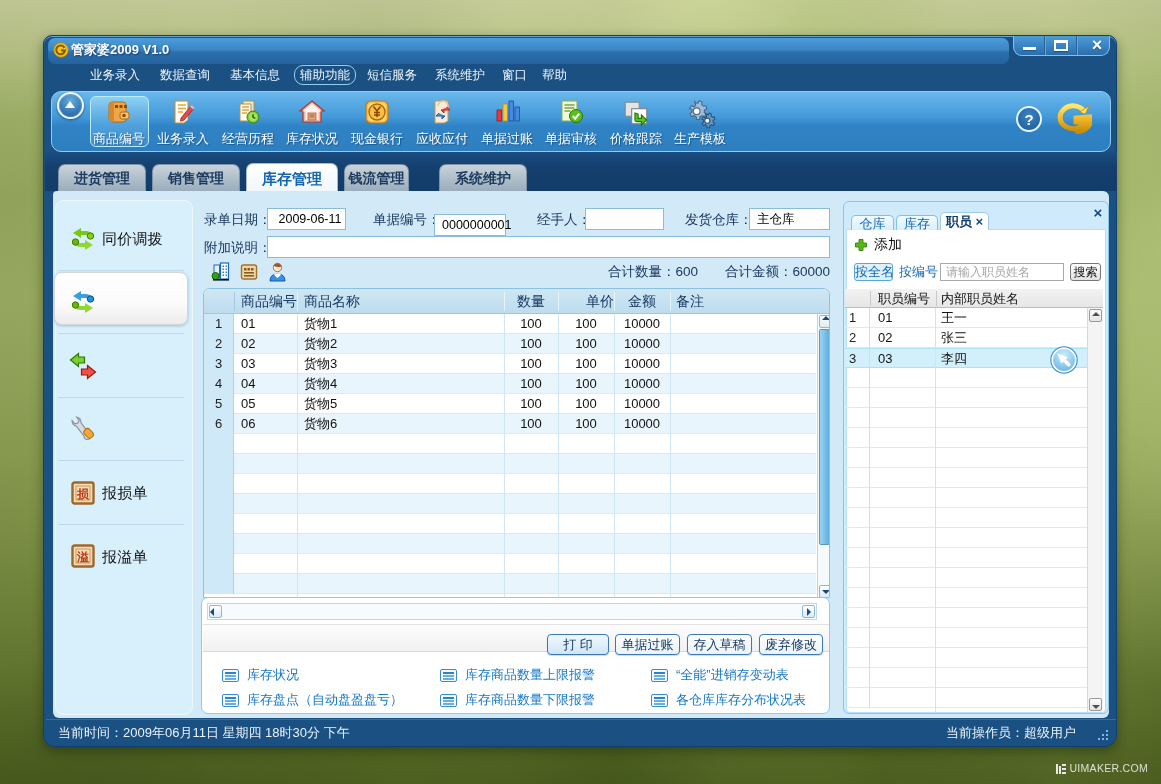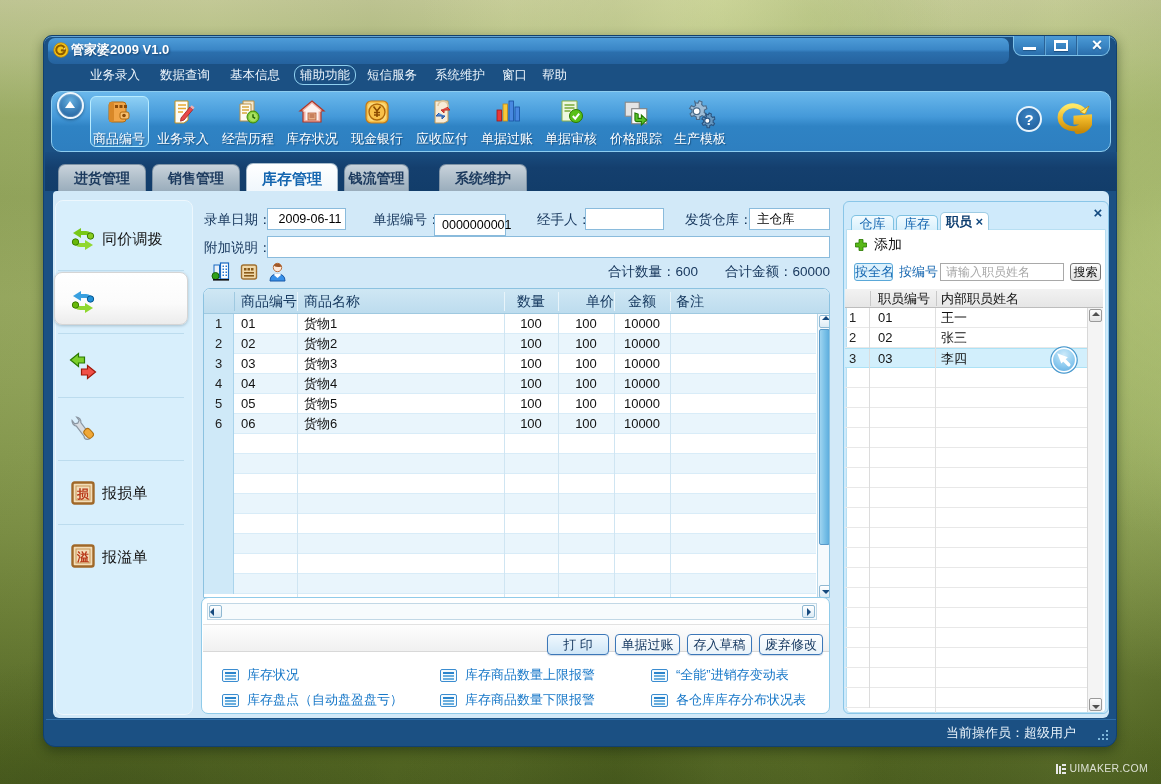--- a/index.html
+++ b/index.html
@@ -576,20 +576,21 @@
               </radialGradient>
             </defs>
             <circle cx="14" cy="14" r="13.2" fill="url(#rc)" stroke="#4a98cc" stroke-width="1.2"></circle>
             <circle cx="14" cy="14" r="11.7" fill="none" stroke="#fff" stroke-width="1.6"></circle>
             <path d="M12.5 12.5 L18.8 18.8" stroke="#fff" stroke-width="3.4" stroke-linecap="round"></path>
             <path d="M7.2 7.2 L17.8 11.2 L11.3 17.6 Z" fill="#fff"></path>
           </svg>
    </div>
   </div>
   <div id="statusbar">
+        <span id="sbl">当前时间：2009年06月11日 星期四 18时30分 下午</span>
         <span id="sbr">当前操作员：超级用户</span>
   <svg id="grip" style="position:absolute" viewBox="0 0 14 14">
           <g fill="#7fb8dc">
             <rect x="10" y="2" width="2" height="2"></rect>
             <rect x="6" y="6" width="2" height="2"></rect>
             <rect x="10" y="6" width="2" height="2"></rect>
             <rect x="2" y="10" width="2" height="2"></rect>
             <rect x="6" y="10" width="2" height="2"></rect>
             <rect x="10" y="10" width="2" height="2"></rect>
           </g>

